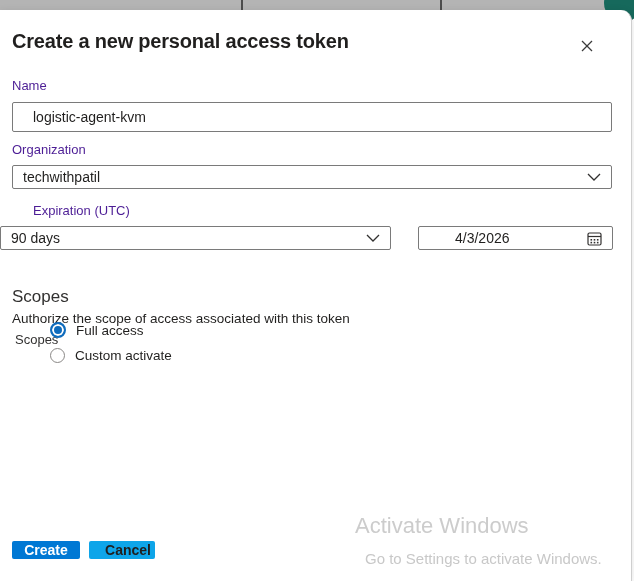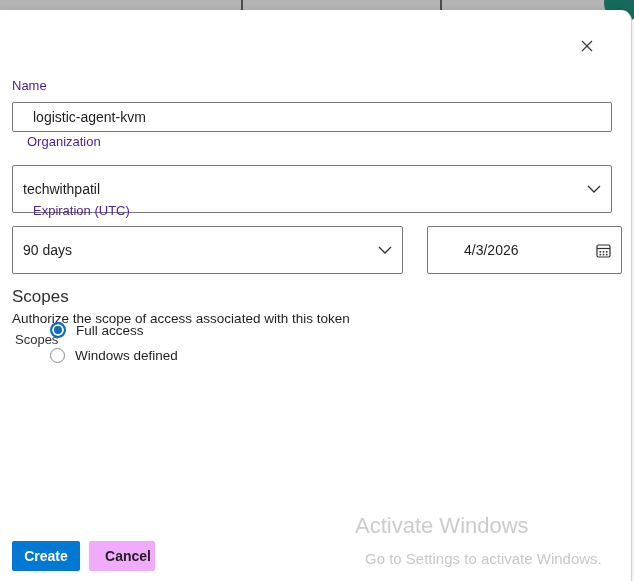--- a/index.html
+++ b/index.html
@@ -21,89 +21,90 @@
             box-shadow:0 2px 8px rgba(0,0,0,0.12); }
   .dialog-title { position:absolute; left:12px; top:20px; font-size:20px; font-weight:600;
                   color:#201f1e; letter-spacing:-0.2px; }
   .close-btn { position:absolute; left:574px; top:23px; width:26px; height:26px; background:transparent;
                border:none; display:flex; align-items:center; justify-content:center; cursor:pointer; }
 
   .field-label { position:absolute; left:12px; font-size:13px; color:#4c1d95; }
   .text-input { position:absolute; left:12px; width:600px; height:30px; border:1px solid #7a7a7a;
                 border-radius:2px; font-size:14px; color:#201f1e; padding:0 20px; background:#fff;
                 font-family:"Liberation Sans","DejaVu Sans",sans-serif; }
-  .select-box { position:absolute; height:48px; border:1px solid #7a7a7a; border-radius:2px;
+  .select-box { position:absolute; height:24px; border:1px solid #7a7a7a; border-radius:2px;
                 background:#fff; display:flex; align-items:center; justify-content:space-between;
                 padding:0 10px; font-size:14px; color:#201f1e; cursor:pointer; }
   .icon-slot { display:flex; align-items:center; }
 
   .scopes-heading { position:absolute; left:12px; top:277px; font-size:17px; color:#323130; }
   .scopes-desc { position:absolute; left:12px; top:301px; font-size:13.5px; color:#201f1e;text-align:center; }
   .scopes-group-label { position:absolute; left:15px; top:322px; font-size:13px; color:#323130; }
 
   .radio-row { position:absolute; left:50px; display:flex; align-items:center; cursor:pointer; }
   .radio { width:16px; height:16px; border-radius:50%; flex:0 0 auto; }
   .radio.selected { background:#0f6cbd; border:2px solid #0f6cbd; box-shadow:inset 0 0 0 2px #fff; }
   .radio.unselected { width:15px; height:15px; background:#fff; border:1px solid #8a8886; }
   .radio-label { margin-left:10px; font-size:13.5px; color:#201f1e; }
 
-  .btn { position:absolute; top:541px; height:30px; border:none; border-radius:2px; font-size:14px;
+  .btn { position:absolute; top:541px; height:18px; border:none; border-radius:2px; font-size:14px;
          font-weight:600; cursor:pointer; font-family:"Liberation Sans","DejaVu Sans",sans-serif; }
   .btn-create { left:12px; width:68px; background:#0078d4; color:#fff; }
-  .btn-cancel { left:89px; width:66px; background:#f0abfc; color:#201f1e;padding-left:12px; }
+  .btn-cancel { left:89px; width:66px; background:#0ea5e9; color:#201f1e;padding-left:12px; }
 
   .watermark1 { position:absolute; left:355px; top:524px; font-size:22px; color:#cccccc; }
   .watermark2 { position:absolute; left:365px; top:550px; font-size:15px; color:#c8c8c8; }
 </style>
 </head>
 <body>
 
 <div class="stage">
 
   <div class="top-strip">
     <div class="tab-divider d1"></div>
     <div class="tab-divider d2"></div>
   </div>
   <div class="avatar-circle"></div>
 
   <div class="dialog">
 
+    <div class="dialog-title">Create a new personal access token</div>
 
     <button class="close-btn">
       <span class="icon-slot">
         <svg width="14" height="14" viewBox="0 0 14 14">
           <line x1="2" y1="2" x2="12" y2="12" stroke="#3b3b3b" stroke-width="1.3"></line>
           <line x1="12" y1="2" x2="2" y2="12" stroke="#3b3b3b" stroke-width="1.3"></line>
         </svg>
       </span>
     </button>
 
     <div class="field-label" style="top:68px;">Name</div>
     <input class="text-input" style="top: 92px;" value="logistic-agent-kvm">
 
-    <div class="field-label" style="top:124px;margin-left:15px;">Organization</div>
+    <div class="field-label" style="top:132px;">Organization</div>
     <div class="select-box" style="left:12px; top:155px; width:600px;">
       <span>techwithpatil</span>
       <span class="icon-slot">
         <svg width="14" height="8" viewBox="0 0 14 8">
           <polyline points="1,1 7,7 13,1" fill="none" stroke="#323130" stroke-width="1.3"></polyline>
         </svg>
       </span>
     </div>
 
     <div class="field-label" style="top:193px;margin-left:21px;">Expiration (UTC)</div>
-    <div class="select-box" style="left:12px; top:216px; width:391px;gap:16px;">
+    <div class="select-box" style="left:0; top:216px; width:391px;gap:16px;">
       <span>90 days</span>
       <span class="icon-slot">
         <svg width="14" height="8" viewBox="0 0 14 8">
           <polyline points="1,1 7,7 13,1" fill="none" stroke="#323130" stroke-width="1.3"></polyline>
         </svg>
       </span>
     </div>
-    <div class="select-box" style="left:427px; top:216px; width:195px;padding-left:36px;">
+    <div class="select-box" style="left:418px; top:216px; width:195px;padding-left:36px;">
       <span>4/3/2026</span>
       <span class="icon-slot">
         <svg width="15" height="15" viewBox="0 0 15 15">
           <rect x="1" y="2" width="13" height="12" rx="1.5" fill="none" stroke="#323130" stroke-width="1.2"></rect>
           <line x1="1" y1="5.5" x2="14" y2="5.5" stroke="#323130" stroke-width="1.2"></line>
           <rect x="3.5" y="8" width="1.6" height="1.6" fill="#323130"></rect>
           <rect x="6.7" y="8" width="1.6" height="1.6" fill="#323130"></rect>
           <rect x="9.9" y="8" width="1.6" height="1.6" fill="#323130"></rect>
           <rect x="3.5" y="10.8" width="1.6" height="1.6" fill="#323130"></rect>
           <rect x="6.7" y="10.8" width="1.6" height="1.6" fill="#323130"></rect>
@@ -115,21 +116,21 @@
     <div class="scopes-heading">Scopes</div>
     <div class="scopes-desc">Authorize the scope of access associated with this token</div>
     <div class="scopes-group-label">Scopes</div>
 
     <div class="radio-row" style="top:312px;">
       <span class="radio selected"></span>
       <span class="radio-label">Full access</span>
     </div>
     <div class="radio-row" style="top:338px;">
       <span class="radio unselected"></span>
-      <span class="radio-label">Windows defined</span>
+      <span class="radio-label">Custom activate</span>
     </div>
 
     <button class="btn btn-create" style="top:531px;">Create</button>
     <button class="btn btn-cancel" style="top:531px;">Cancel</button>
 
     <div class="watermark1" style="top:503px;">Activate Windows</div>
     <div class="watermark2" style="top:540px;">Go to Settings to activate Windows.</div>
 
   </div>
 </div>

